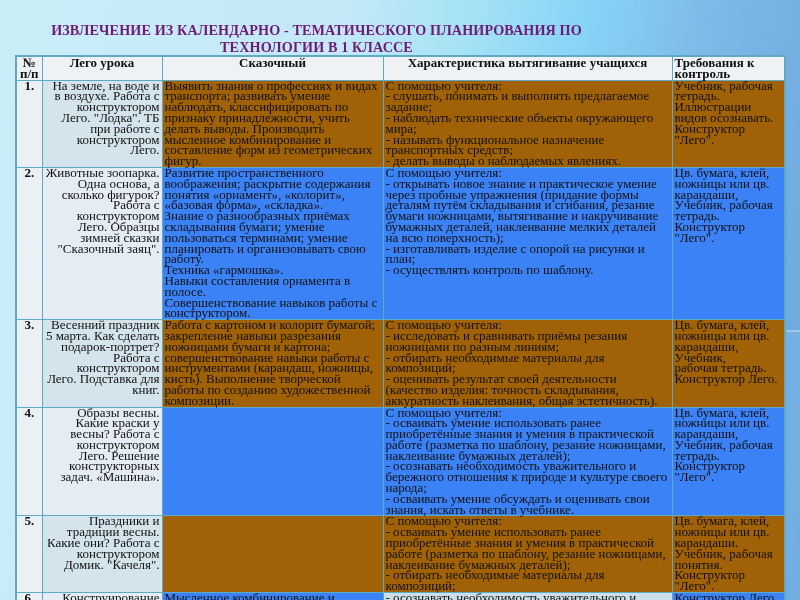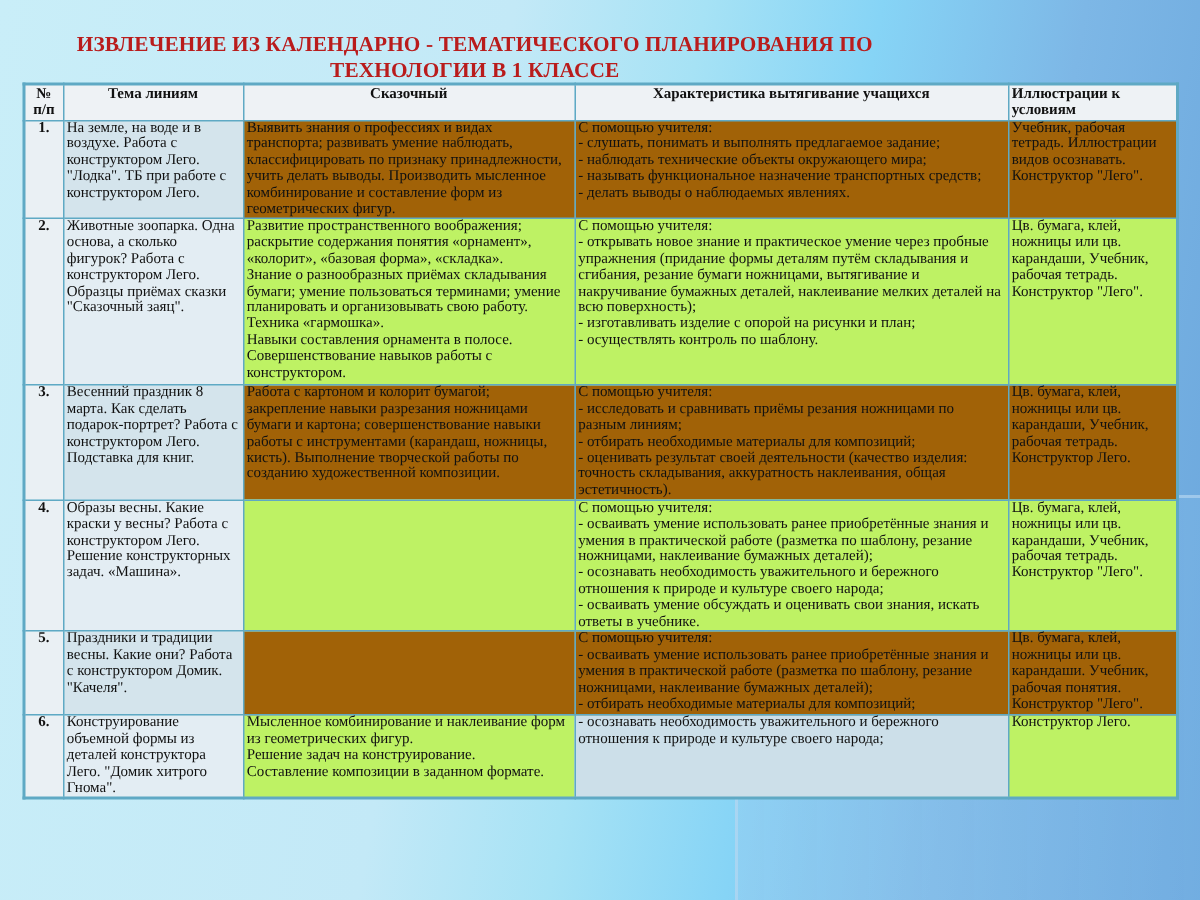--- a/index.html
+++ b/index.html
@@ -10,39 +10,39 @@
   }
   .bg-shape {
     position: absolute; left: 490px; top: 330px; width: 420px; height: 360px;
     border-radius: 45% 0 0 0;
     background: linear-gradient(90deg, rgba(150,205,240,0.55), rgba(110,170,225,0.5));
     border-left: 2px solid rgba(255,255,255,0.35);
     border-top: 2px solid rgba(255,255,255,0.3);
   }
   .title {
     position: absolute; left: 0; top: 22px; width: 633px; text-align: center;
-    font-size: 14.2px; font-weight: bold; color: #b91c1c; letter-spacing: 0.1px;
+    font-size: 14.2px; font-weight: bold; color: #701a75; letter-spacing: 0.1px;
   }
   table {
     position: absolute; left: 15px; top: 55px; width: 769px;
     border-collapse: collapse; table-layout: fixed;
     border: 2px solid #5fa9c4;
   }
   td, th {
     border: 1.5px solid #5fa9c4; vertical-align: top;
-    font-size: 10px; line-height: 10.8px; color: #111;
+    font-size: 13px; line-height: 10.8px; color: #111;
     padding: 0 2px; font-weight: normal; text-align: left;
     white-space: pre-line;
   }
   th { background: #eef2f5; font-weight: bold; text-align: center; padding-top: 1px; }
   td.num { text-align: center; font-weight: bold; background: #eef2f5; }
-  tr.light td { background: #bef264; }
+  tr.light td { background: #3b82f6; }
   tr.dark td { background: #a16207; }
   tr.dark td.num, tr.light td.num { background: #eaf0f4; }
-  td.theme { background: #d4e4ec !important; }
+  td.theme { background: #d4e4ec !important; text-align: right; }
   tr.light td.theme { background: #e3edf3 !important; }
   th.req { text-align: left; }
 </style>
 </head>
 <body>
 
 <div class="bg-shape"></div>
 
 <div class="title">ИЗВЛЕЧЕНИЕ ИЗ КАЛЕНДАРНО - ТЕМАТИЧЕСКОГО ПЛАНИРОВАНИЯ ПО ТЕХНОЛОГИИ В 1 КЛАССЕ</div>
 
@@ -50,56 +50,56 @@
   <colgroup>
     <col style="width:26px">
     <col style="width:120px">
     <col style="width:221px">
     <col style="width:289px">
     <col style="width:113px">
   </colgroup>
   <thead>
     <tr style="height:23px">
       <th>№ п/п</th>
-      <th>Тема линиям</th>
+      <th>Лего урока</th>
       <th>Сказочный</th>
       <th>Характеристика вытягивание учащихся</th>
-      <th class="req">Иллюстрации к условиям</th>
+      <th class="req">Требования к контроль</th>
     </tr>
   </thead>
   <tbody>
     <tr class="dark" style="height:56px">
       <td class="num">1.</td>
       <td class="theme">На земле, на воде и в воздухе. Работа с конструктором Лего. "Лодка". ТБ при работе с конструктором Лего.</td>
       <td>Выявить знания о профессиях и видах транспорта; развивать умение наблюдать, классифицировать по признаку принадлежности, учить делать выводы. Производить мысленное комбинирование и составление форм из геометрических фигур.</td>
       <td>С помощью учителя:
 - слушать, понимать и выполнять предлагаемое задание;
 - наблюдать технические объекты окружающего мира;
 - называть функциональное назначение транспортных средств;
 - делать выводы о наблюдаемых явлениях.</td>
       <td>Учебник, рабочая тетрадь. Иллюстрации видов осознавать.
  Конструктор "Лего".</td>
     </tr>
     <tr class="light" style="height:111px">
       <td class="num">2.</td>
-      <td class="theme">Животные зоопарка. Одна основа, а сколько фигурок? Работа с конструктором Лего. Образцы приёмах сказки "Сказочный заяц".</td>
+      <td class="theme">Животные зоопарка. Одна основа, а сколько фигурок? Работа с конструктором Лего. Образцы зимней сказки "Сказочный заяц".</td>
       <td>Развитие пространственного воображения; раскрытие содержания понятия «орнамент», «колорит», «базовая форма», «складка».
 Знание о разнообразных приёмах складывания бумаги; умение пользоваться терминами; умение планировать и организовывать свою работу.
 Техника «гармошка».
  Навыки составления орнамента в полосе.
 Совершенствование навыков работы с конструктором.</td>
       <td>С помощью учителя:
 - открывать новое знание и практическое умение через пробные упражнения (придание формы деталям путём складывания и сгибания, резание бумаги ножницами, вытягивание и накручивание бумажных деталей, наклеивание мелких деталей на всю поверхность);
 - изготавливать изделие с опорой на рисунки и план;
 - осуществлять контроль по шаблону.</td>
       <td>Цв. бумага, клей, ножницы или цв. карандаши, Учебник, рабочая тетрадь. Конструктор "Лего".</td>
     </tr>
     <tr class="dark" style="height:76px">
       <td class="num">3.</td>
-      <td class="theme">Весенний праздник 8 марта. Как сделать подарок-портрет? Работа с конструктором Лего. Подставка для книг.</td>
+      <td class="theme">Весенний праздник 5 марта. Как сделать подарок-портрет? Работа с конструктором Лего. Подставка для книг.</td>
       <td>Работа с картоном и колорит бумагой; закрепление навыки разрезания ножницами бумаги и картона; совершенствование навыки работы с инструментами (карандаш, ножницы, кисть). Выполнение творческой работы по созданию художественной композиции.</td>
       <td>С помощью учителя:
 - исследовать и сравнивать приёмы резания ножницами по разным линиям;
 - отбирать необходимые материалы для композиций;
 - оценивать результат своей деятельности (качество изделия: точность складывания, аккуратность наклеивания, общая эстетичность).</td>
       <td> Цв. бумага, клей,
  ножницы или цв.
  карандаши, Учебник,
  рабочая тетрадь.
  Конструктор Лего.</td>

